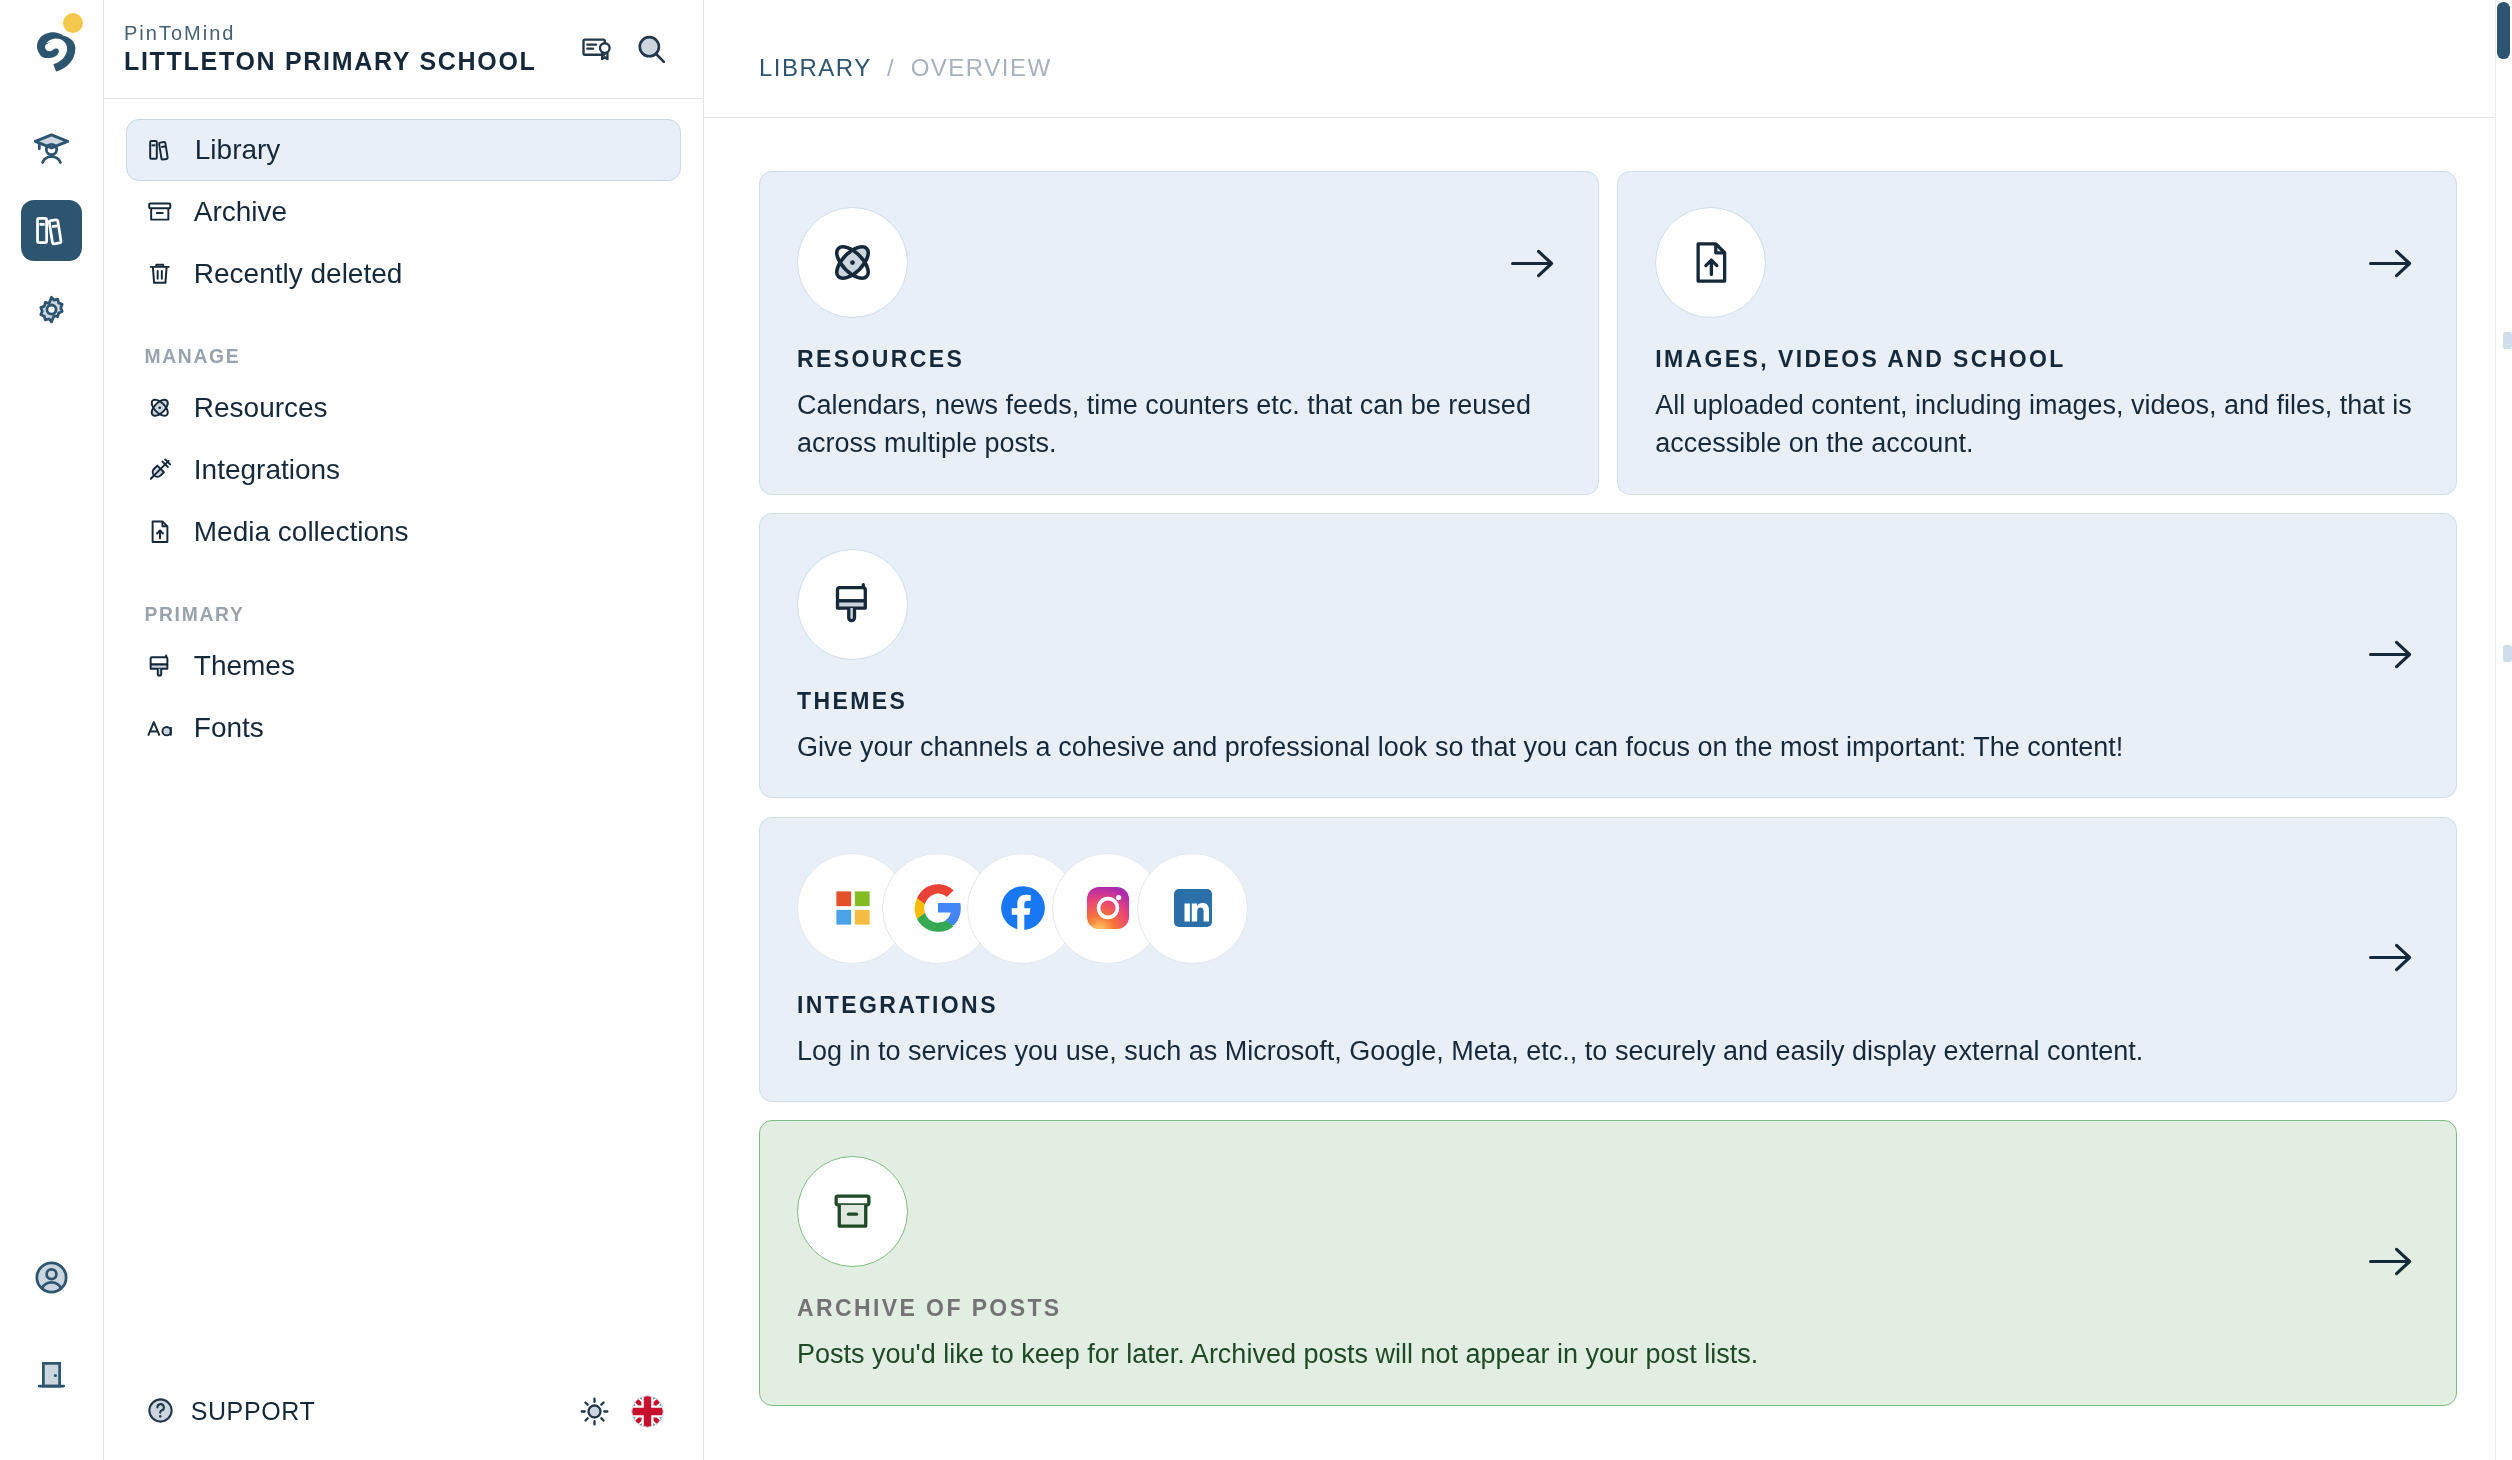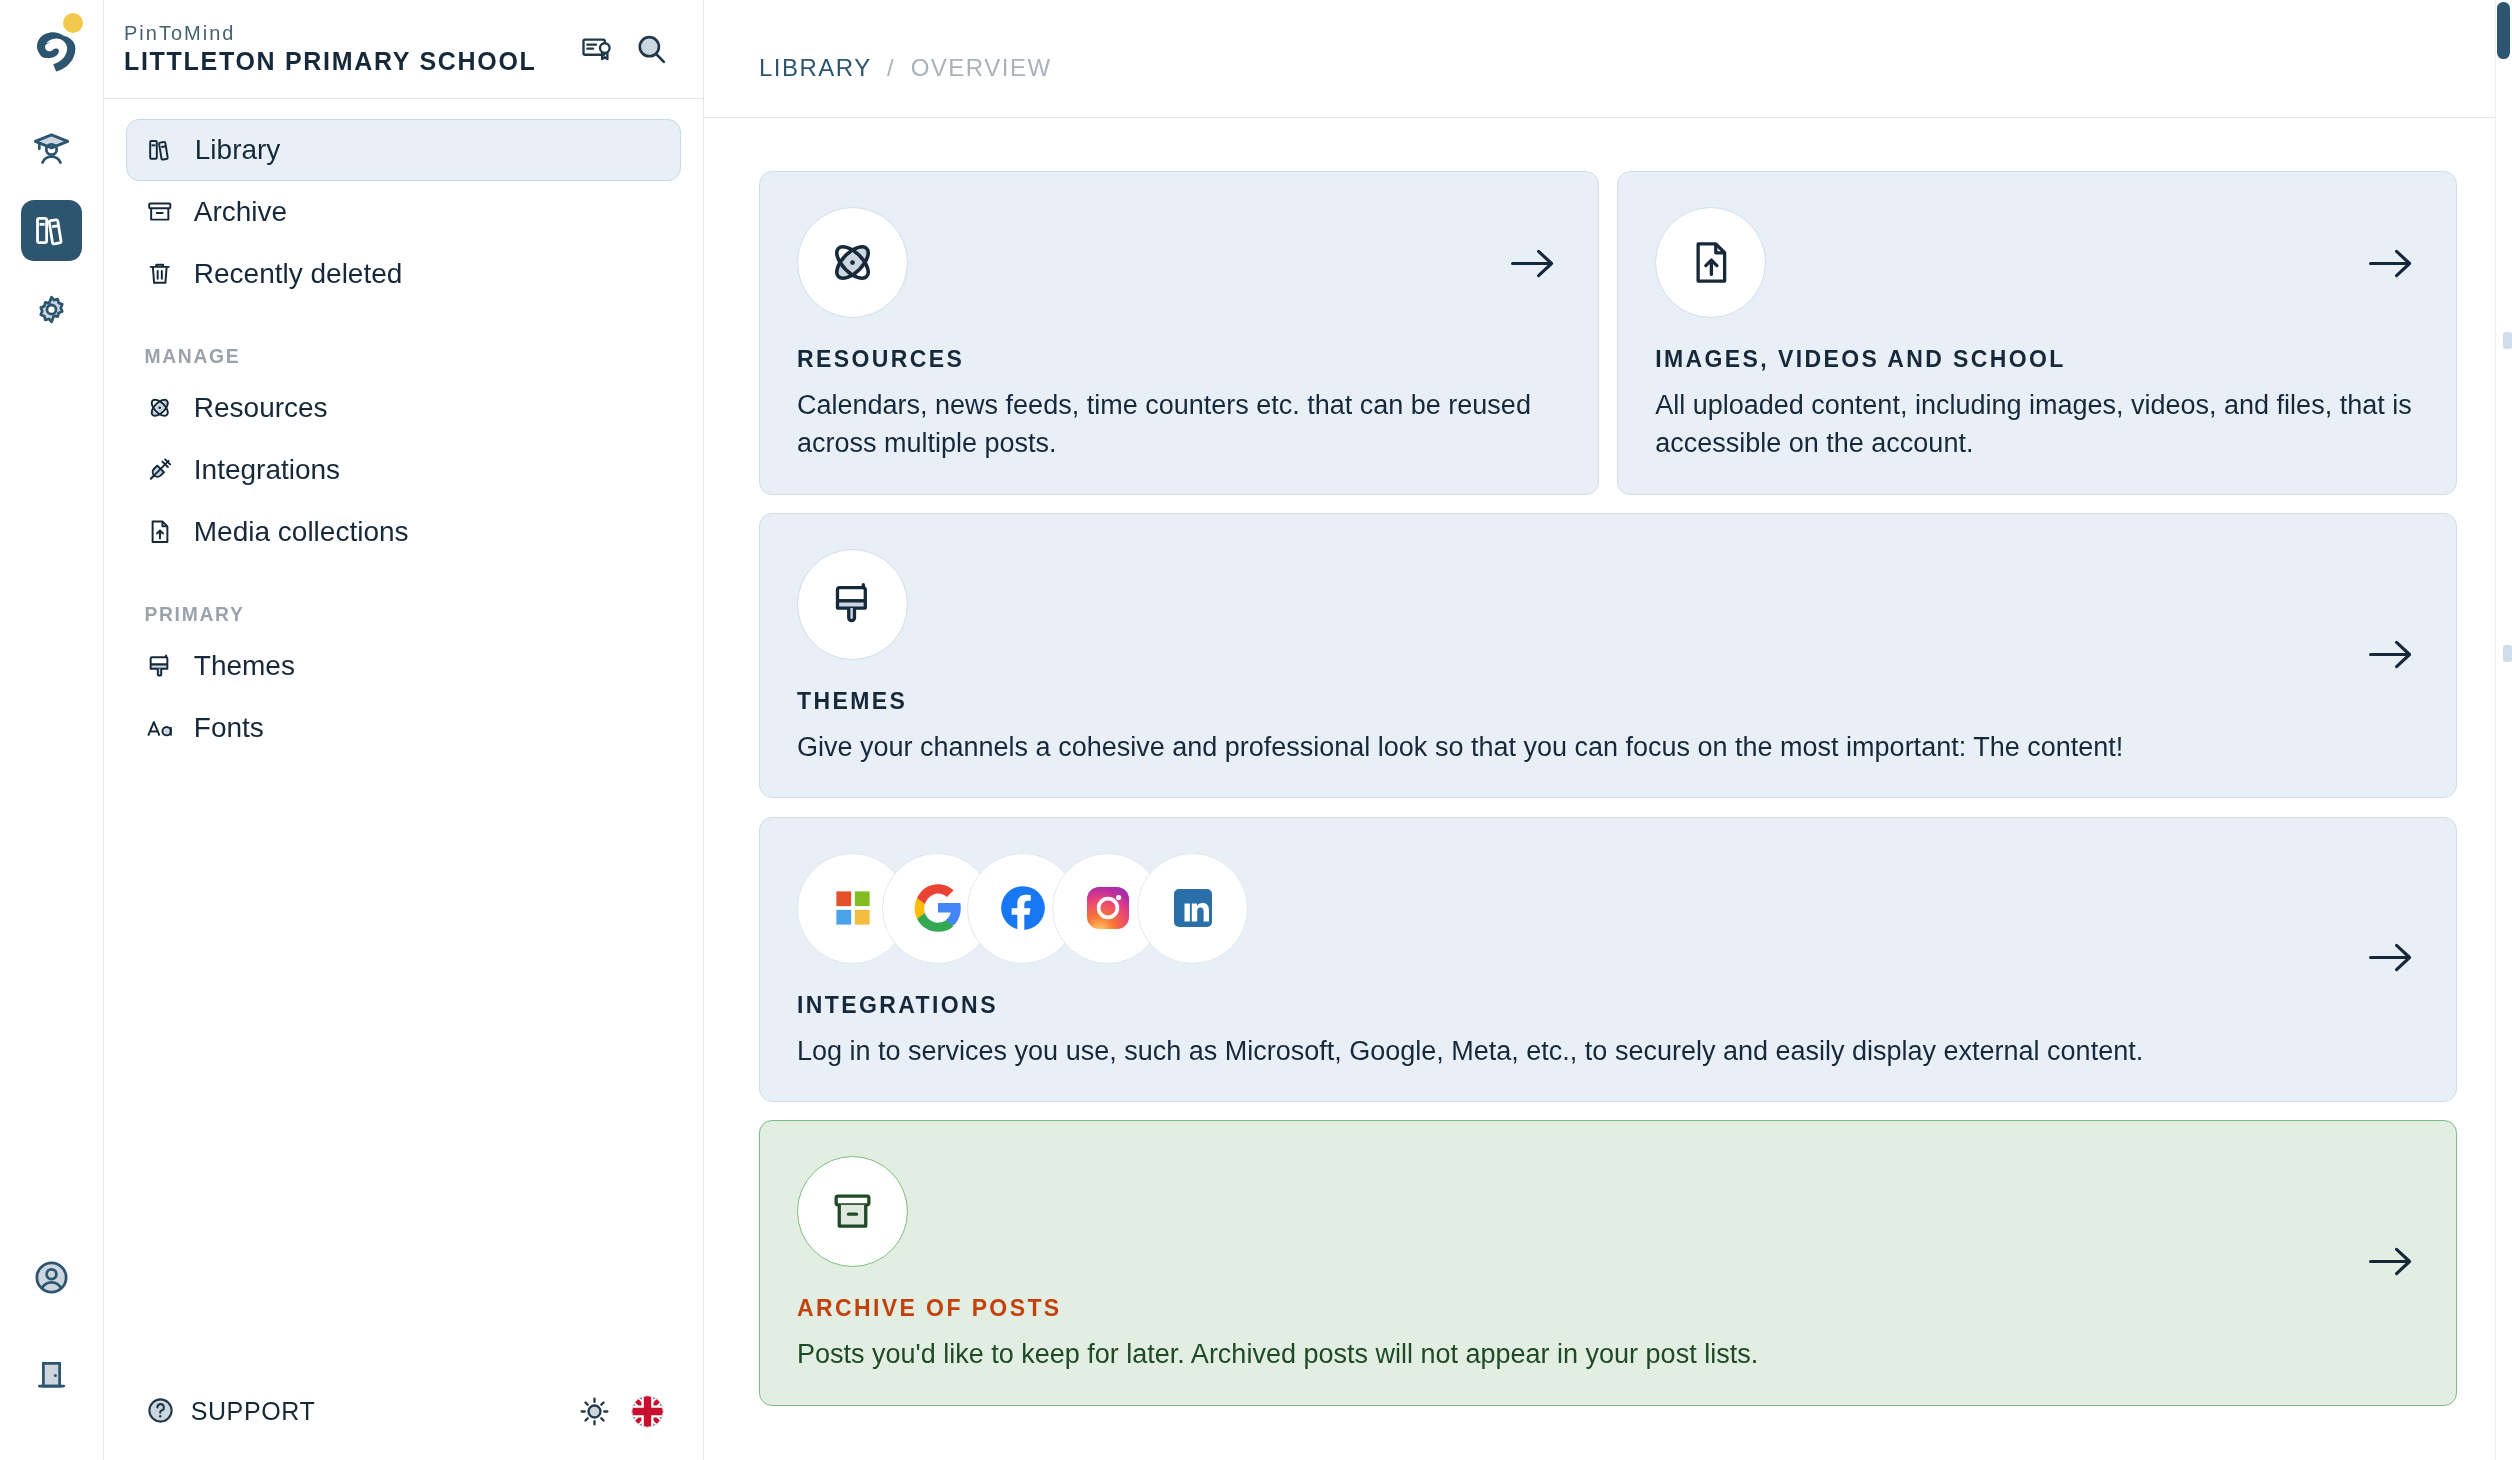--- a/index.html
+++ b/index.html
@@ -79,21 +79,21 @@
   .card.half{flex:1 1 0;}
   .card.full{width:100%;}
   .card.green{background:#e3eee3;border-color:#7bbd82;}
   .circle{
     width:111px;height:111px;border-radius:50%;background:#fff;border:0.9px solid #cfdeea;
     display:flex;align-items:center;justify-content:center;
   }
   .card.green .circle{border-color:#7bbd82;}
   .card-title{font-size:23px;font-weight:700;letter-spacing:2.4px;color:#16293a;
     margin-top:28px;margin-bottom:13px;}
-  .card.green .card-title{color:#c2410c;}
+  .card.green .card-title{color:#737373;}
   .card-desc{font-size:27px;line-height:1.42;color:#16293a;max-width:1566px;}
   .card.green .card-desc{color:#1f4a26;}
   .arrow{position:absolute;right:39px;top:50%;transform:translateY(-50%);}
   .card.half .arrow{top:72px;transform:none;}
   .logos{display:flex;align-items:center;}
   .logos .lg{width:111px;height:111px;border-radius:50%;background:#fff;border:0.9px solid #e2e8ee;
     display:flex;align-items:center;justify-content:center;margin-left:-26px;}
   .logos .lg:first-child{margin-left:0;}
 
   

